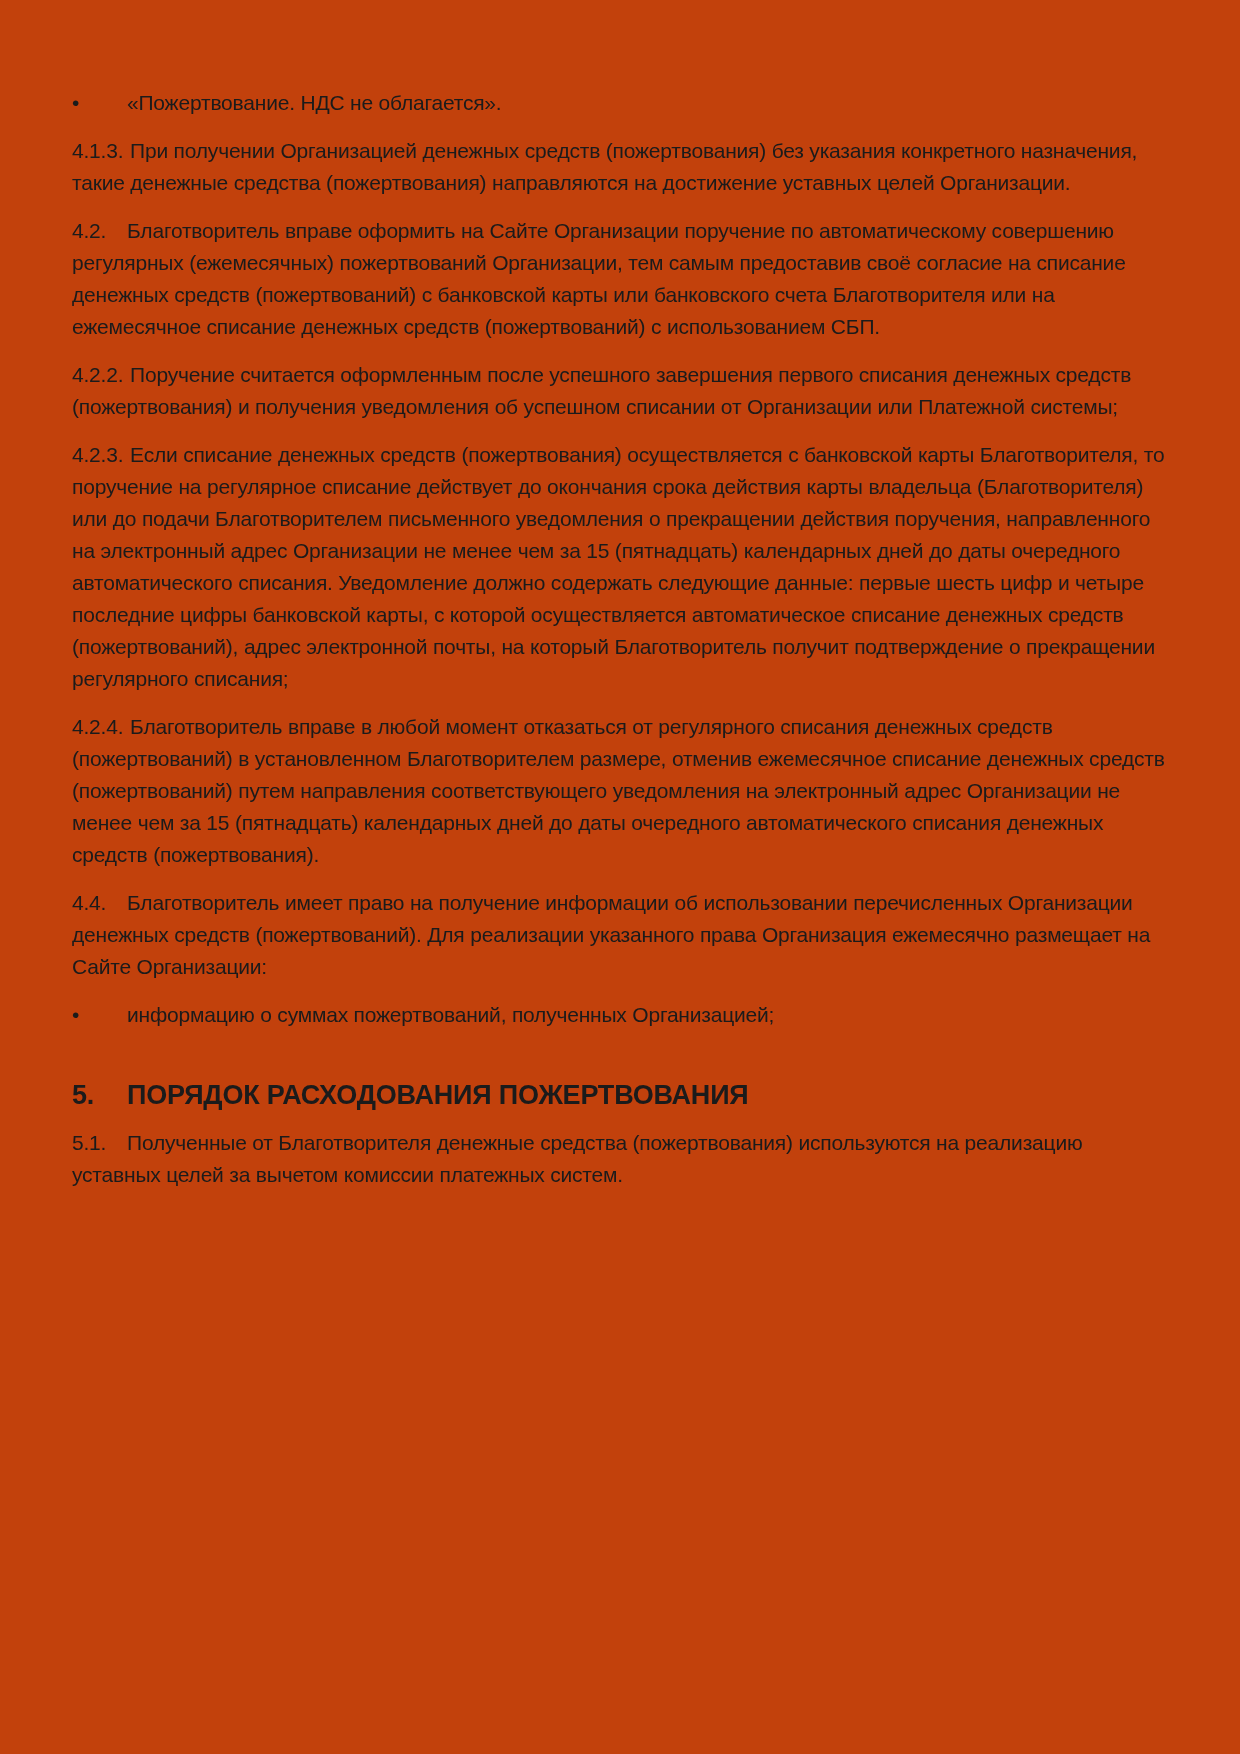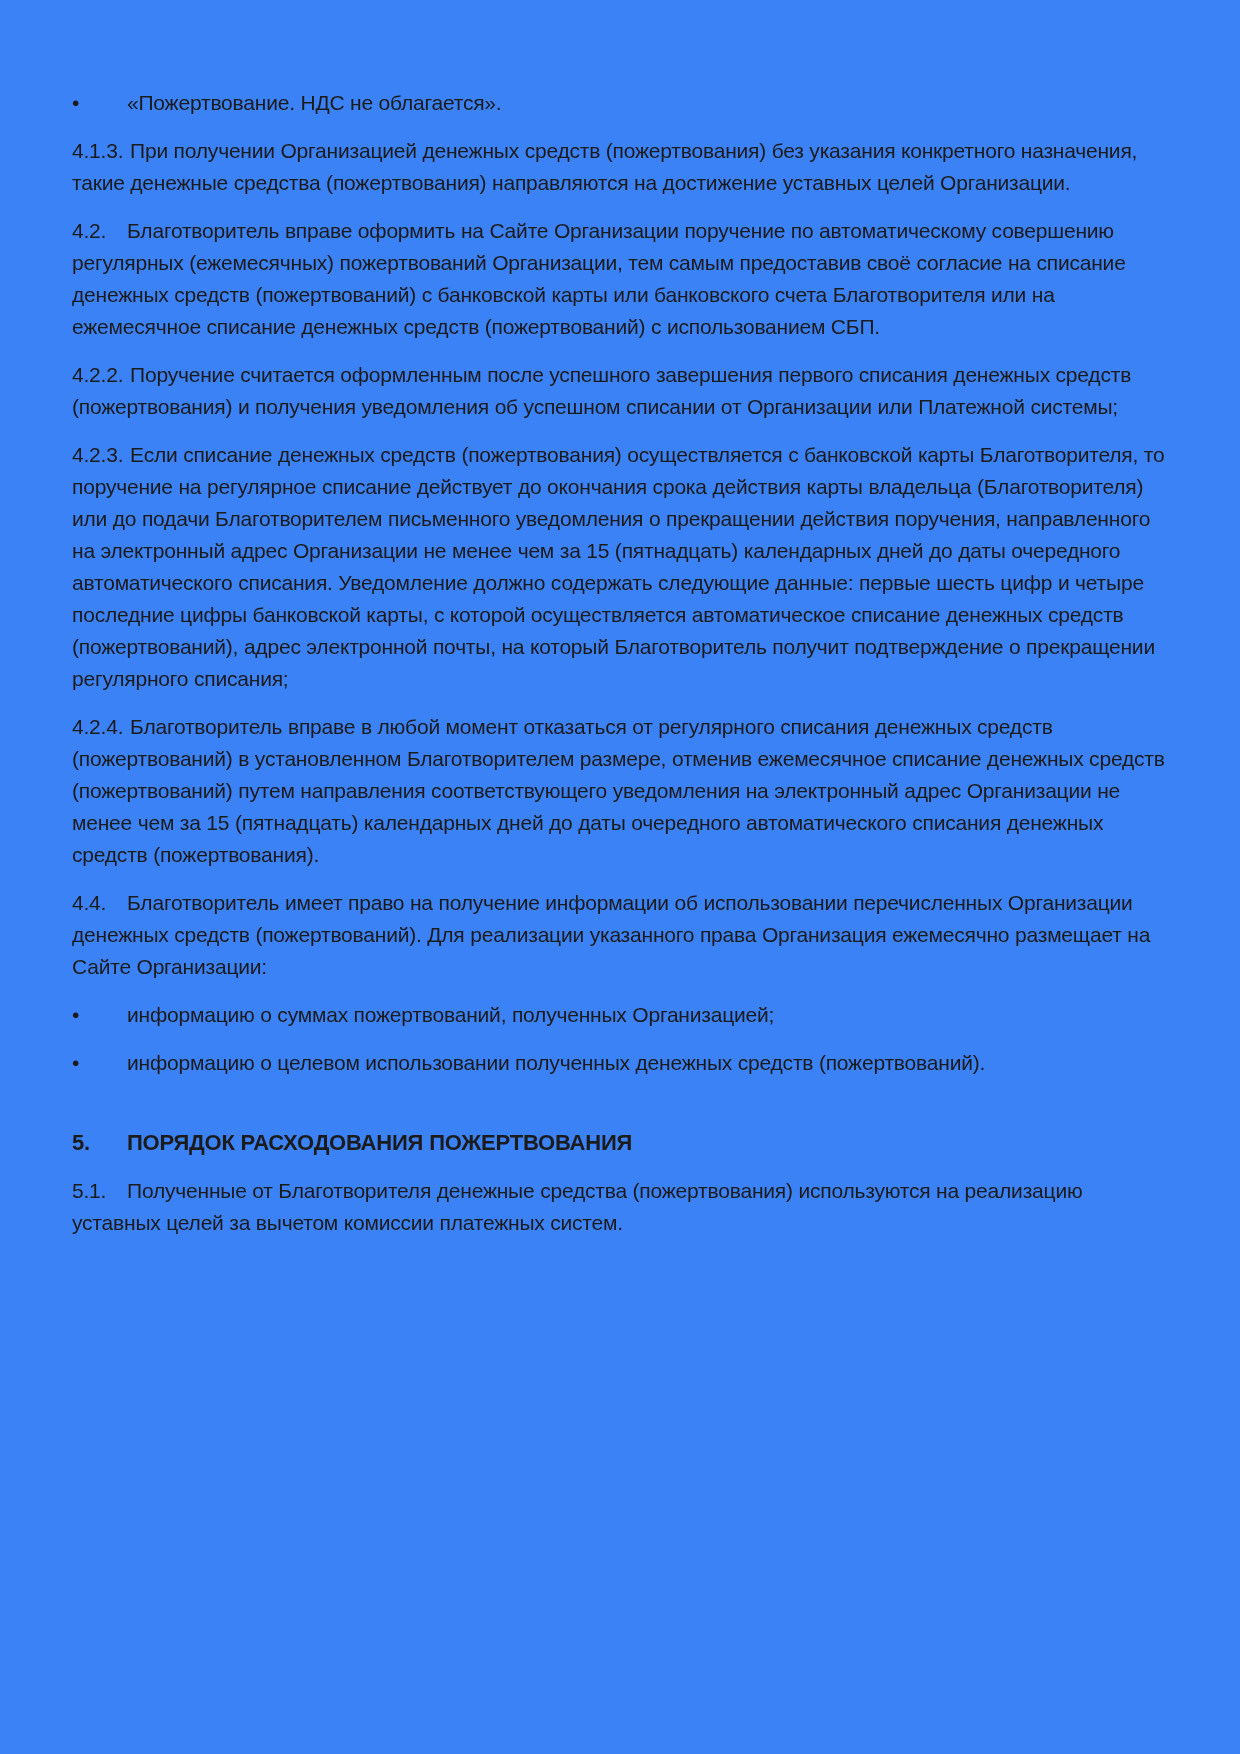--- a/index.html
+++ b/index.html
@@ -5,21 +5,21 @@
   html, body {
     margin: 0;
     padding: 0;
     background: #ffffff;
   }
   .page {
     position: relative;
     width: 1240px;
     height: 1754px;
     box-sizing: border-box;
-    background: #3b82f6;
+    background: #c2410c;
     padding: 87px 73px 0 72px;
     font-family: "Liberation Sans", sans-serif;
     font-size: 21px;
     line-height: 32px;
     color: #1b1b1b;
     letter-spacing: -0.2px;
     overflow: hidden;
   }
   p.block {
     margin: 0 0 16px 0;
@@ -32,21 +32,21 @@
   }
   
   .num-sp {
     margin-right: 0.32em;
   }
   .bullet-marker {
     display: inline-block;
     width: 55px;
   }
   h2.section-heading {
-    font-size: 22px;
+    font-size: 27px;
     line-height: 32px;
     font-weight: bold;
     margin: 48px 0 16px 0;
     letter-spacing: -0.2px;
   }
 </style>
 </head>
 <body>
 
 <div class="page">
@@ -78,23 +78,20 @@
 
 
   <p class="block">
     <span class="num-tab">4.4.</span><span>Благотворитель имеет право на получение информации об использовании перечисленных Организации денежных средств (пожертвований). Для реализации указанного права Организация ежемесячно размещает на Сайте Организации:</span>
   </p>
 
   <p class="block">
     <span class="bullet-marker">•</span><span>информацию о суммах пожертвований, полученных Организацией;</span>
   </p>
 
-  <p class="block">
-    <span class="bullet-marker">•</span><span>информацию о целевом использовании полученных денежных средств (пожертвований).</span>
-  </p>
 
 
   <h2 class="section-heading">
     <span class="num-tab">5.</span><span>ПОРЯДОК РАСХОДОВАНИЯ ПОЖЕРТВОВАНИЯ</span>
   </h2>
 
   <p class="block">
     <span class="num-tab">5.1.</span><span>Полученные от Благотворителя денежные средства (пожертвования) используются на реализацию уставных целей за вычетом комиссии платежных систем.</span>
   </p>
 

